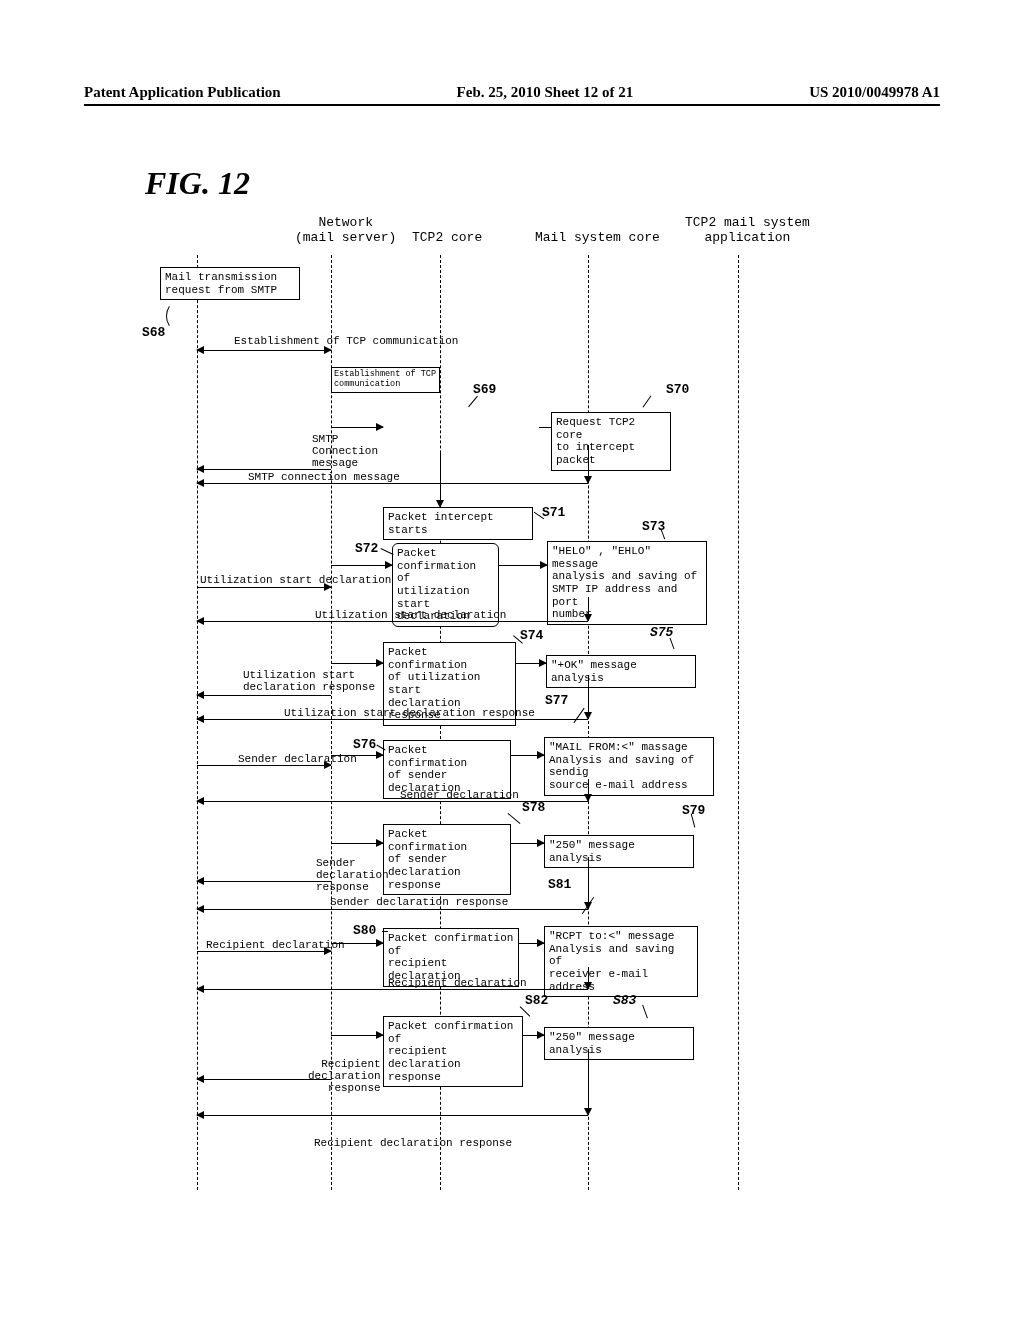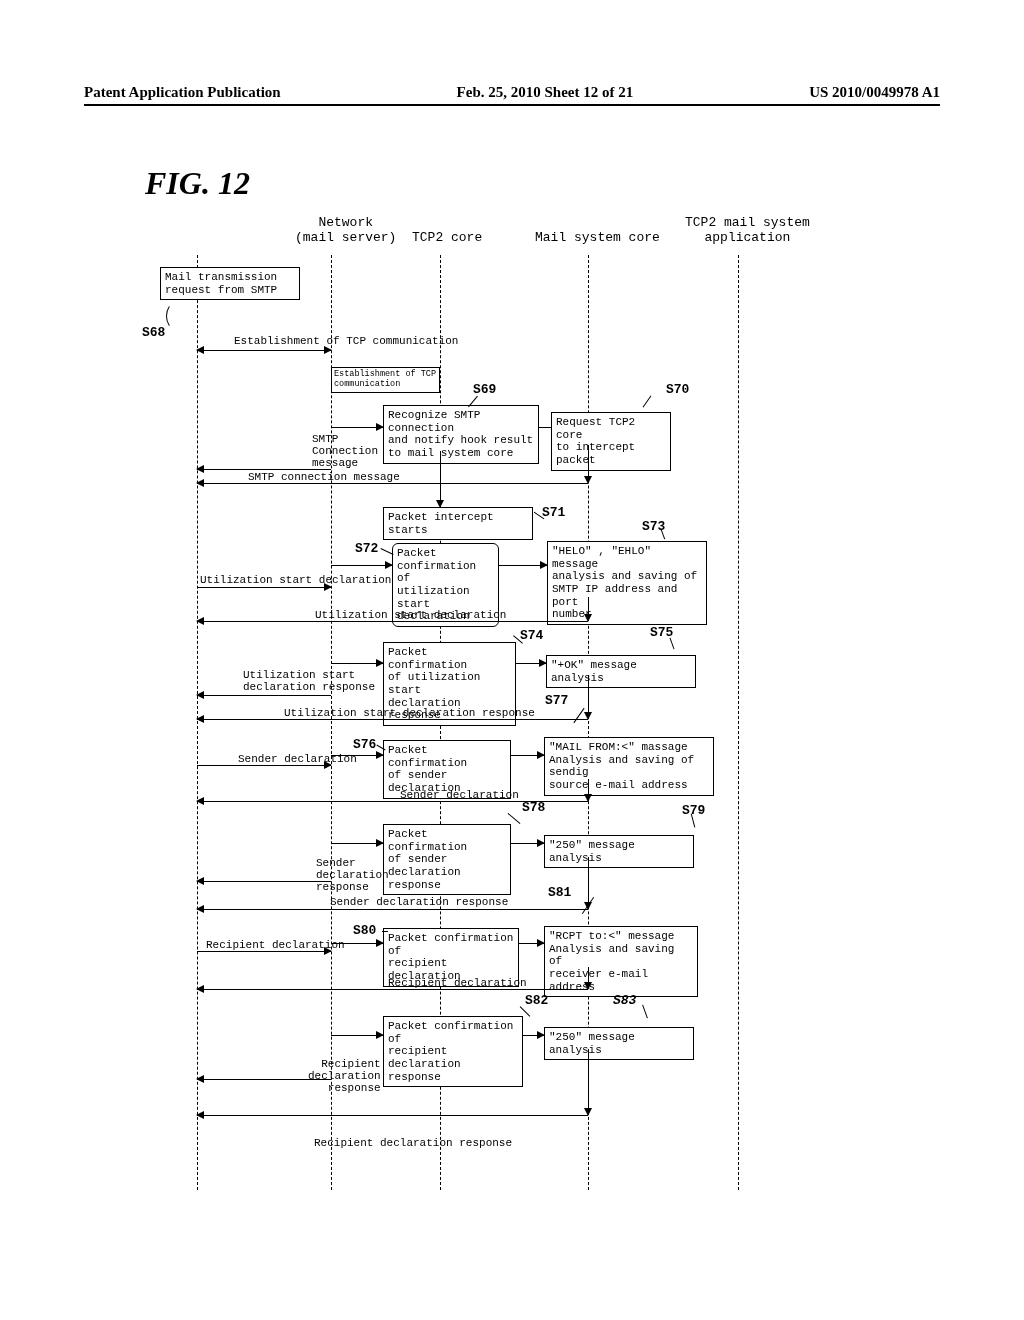--- a/index.html
+++ b/index.html
@@ -163,21 +163,20 @@
 
   <div class="box" style="left:30px; top:102px; width:140px;">Mail transmission<br>request from SMTP</div>
   <div class="step-label" style="left:12px; top:160px;">S68</div>
   <div class="leader-curve" style="left:36px; top:138px; width:18px; height:26px;"></div>
 
   <div class="arrow both" style="left:67px; top:185px; width:134px;"></div>
   <div class="msg-label" style="left:104px; top:170px;">Establishment of TCP communication</div>
 
   <div class="box" style="left:201px; top:202px; width:109px; font-size:8.5px; padding:2px;">Establishment of TCP communication</div>
 
-  <div class="box" style="left:253px; top:240px; width:156px;">Recognize SMTP connection<br>and notify hook result<br>to mail system core</div>
   <div class="step-label" style="left:343px; top:217px;">S69</div>
   <div class="leader" style="left:336px; top:236px; width:14px; transform:rotate(-50deg);"></div>
 
   <div class="arrow right" style="left:201px; top:262px; width:52px;"></div>
 
   <div class="arrow right" style="left:409px; top:262px; width:49px;"></div>
 
   <div class="box" style="left:421px; top:247px; width:120px;">Request TCP2 core<br>to intercept packet</div>
   <div class="step-label" style="left:512px; top:217px;margin-left:24px;">S70</div>
   <div class="leader" style="left:510px; top:236px; width:14px; transform:rotate(-55deg);"></div>
@@ -215,21 +214,21 @@
   <div class="msg-label" style="left:185px; top:444px;">Utilization start declaration</div>
   <div class="varrow-down" style="left:458px; top:432px; height:24px;"></div>
 
   <div class="box" style="left:253px; top:477px; width:133px;">Packet confirmation<br>of utilization start<br>declaration response</div>
   <div class="step-label" style="left:390px; top:463px;">S74</div>
   <div class="leader" style="left:382px; top:474px; width:12px; transform:rotate(40deg);"></div>
 
   <div class="arrow right" style="left:386px; top:498px; width:30px;"></div>
 
   <div class="box" style="left:416px; top:490px; width:150px;">"+OK"  message analysis</div>
-  <div class="step-label" style="left:520px; top:460px;">S75</div>
+  <div class="step-label" style="left:520px; top:460px;font-style:italic;">S75</div>
   <div class="leader" style="left:536px; top:478px; width:12px; transform:rotate(70deg);"></div>
 
   <div class="arrow left" style="left:67px; top:530px; width:134px;"></div>
   <div class="msg-label" style="left:113px; top:504px;">Utilization start<br>declaration response</div>
   <div class="arrow right" style="left:201px; top:498px; width:52px;"></div>
 
   <div class="arrow left" style="left:67px; top:554px; width:391px;"></div>
   <div class="msg-label" style="left:154px; top:542px;">Utilization start declaration response</div>
   <div class="varrow-down" style="left:458px; top:510px; height:44px;"></div>
   <div class="step-label" style="left:415px; top:528px;">S77</div>
@@ -259,21 +258,21 @@
   <div class="step-label" style="left:552px; top:638px;">S79</div>
   <div class="leader" style="left:556px; top:655px; width:14px; transform:rotate(75deg);"></div>
 
   <div class="arrow left" style="left:67px; top:716px; width:134px;"></div>
   <div class="msg-label" style="left:186px; top:692px;">Sender<br>declaration<br>response</div>
   <div class="arrow right" style="left:201px; top:678px; width:52px;"></div>
 
   <div class="arrow left" style="left:67px; top:744px; width:391px;"></div>
   <div class="msg-label" style="left:200px; top:731px;">Sender declaration response</div>
   <div class="varrow-down" style="left:458px; top:692px; height:52px;"></div>
-  <div class="step-label" style="left:418px; top:712px;margin-top:8px;">S81</div>
+  <div class="step-label" style="left:418px; top:712px;">S81</div>
 
   <div class="box" style="left:253px; top:763px; width:136px;">Packet confirmation of<br>recipient declaration</div>
   <div class="step-label" style="left:223px; top:758px;">S80</div>
   <div class="leader" style="left:252px; top:766px; width:6px;"></div>
   <div class="arrow right" style="left:389px; top:778px; width:25px;"></div>
 
   <div class="box" style="left:414px; top:761px; width:154px;">"RCPT to:&lt;"    message<br>Analysis and saving of<br>receiver e-mail address</div>
   <div class="leader" style="left:448px; top:740px; width:20px; transform:rotate(-55deg);"></div>
 
   <div class="arrow right" style="left:67px; top:786px; width:134px;"></div>

